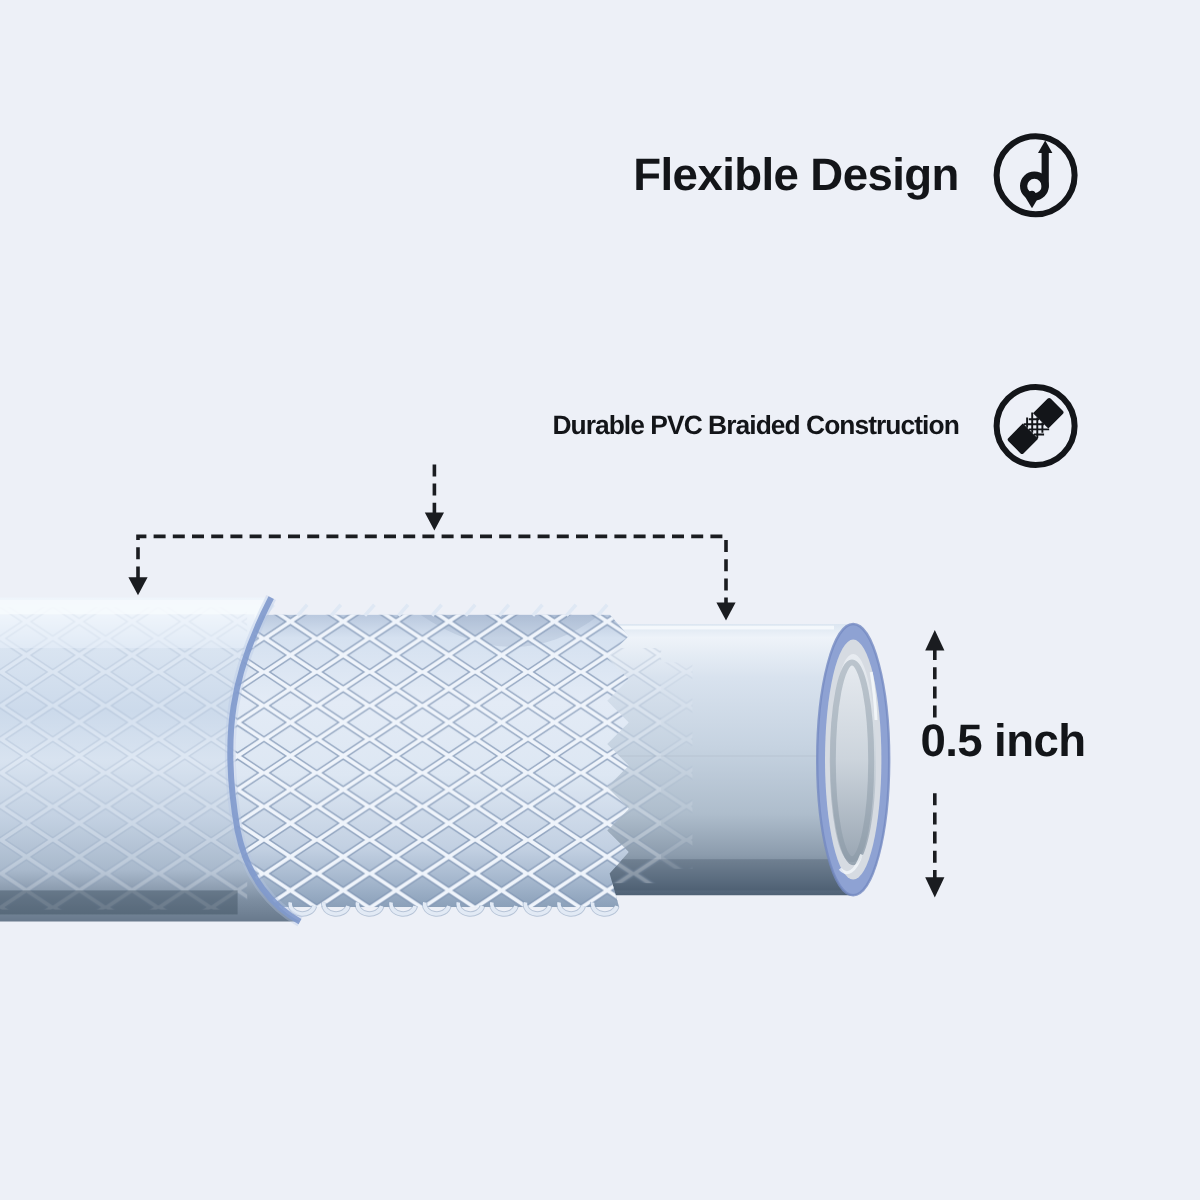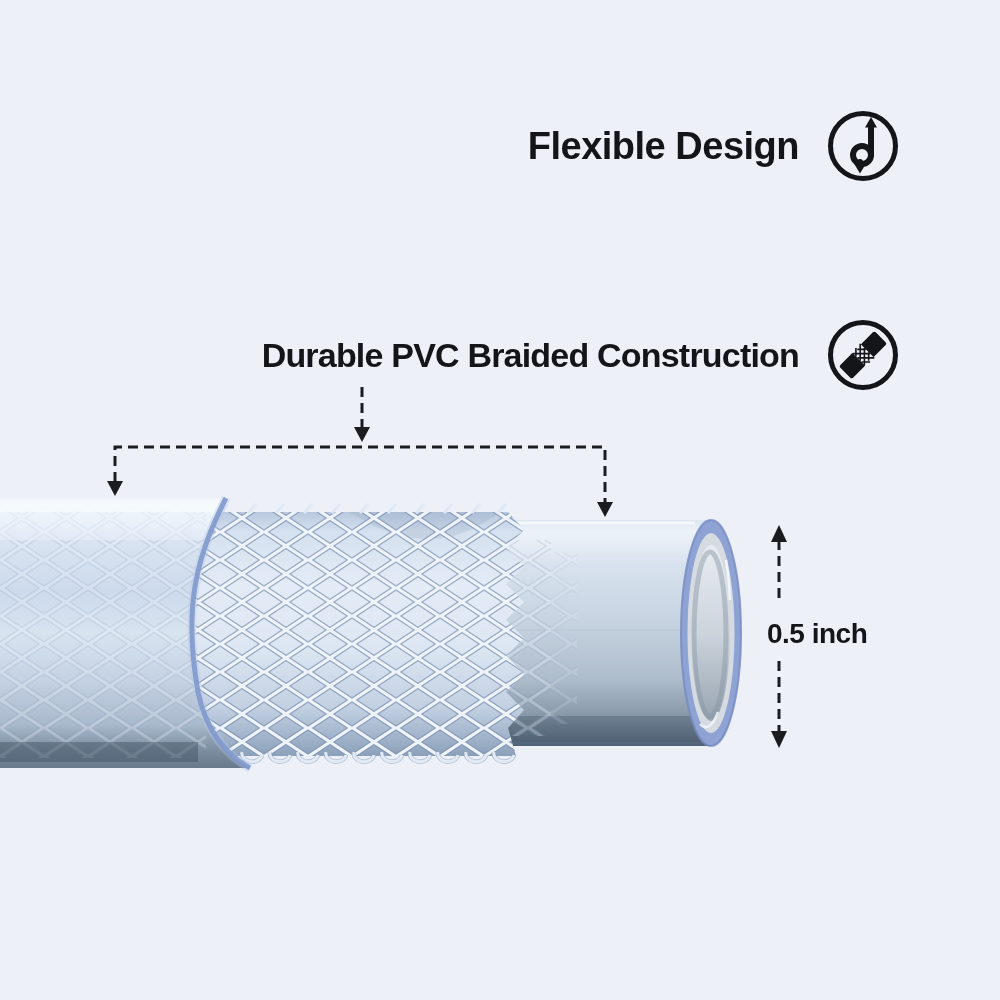--- a/index.html
+++ b/index.html
@@ -16,26 +16,26 @@
     position:absolute;right:101px;height:72px;
     display:flex;align-items:center;column-gap:28px;
   }
   .feature .label{
     color:#131519;font-weight:700;font-size:38px;line-height:1;
     letter-spacing:-0.5px;white-space:nowrap;text-align:right;
   }
   .feature.f1{top:110px;}
   .feature.f2{top:216px;}
   .feature.f3{top:319px;}
-  .feature.f3 .label{font-size:34px;letter-spacing:-0.8px;}
+  .feature.f3 .label{font-size:22px;letter-spacing:-0.8px;}
   .badge{width:72px;height:72px;flex:0 0 72px;}
 
   .dim-label{
-    position:absolute;left:767px;top:620px;
-    color:#131519;font-weight:700;font-size:28px;line-height:1;
+    position:absolute;left:767px;top:599px;
+    color:#131519;font-weight:700;font-size:38px;line-height:1;
     letter-spacing:-0.5px;white-space:nowrap;
   }
 </style>
 </head>
 <body>
 
 <div class="stage">
 
   <svg class="layer" viewBox="0 0 1000 1000" aria-hidden="true">
     <defs>

